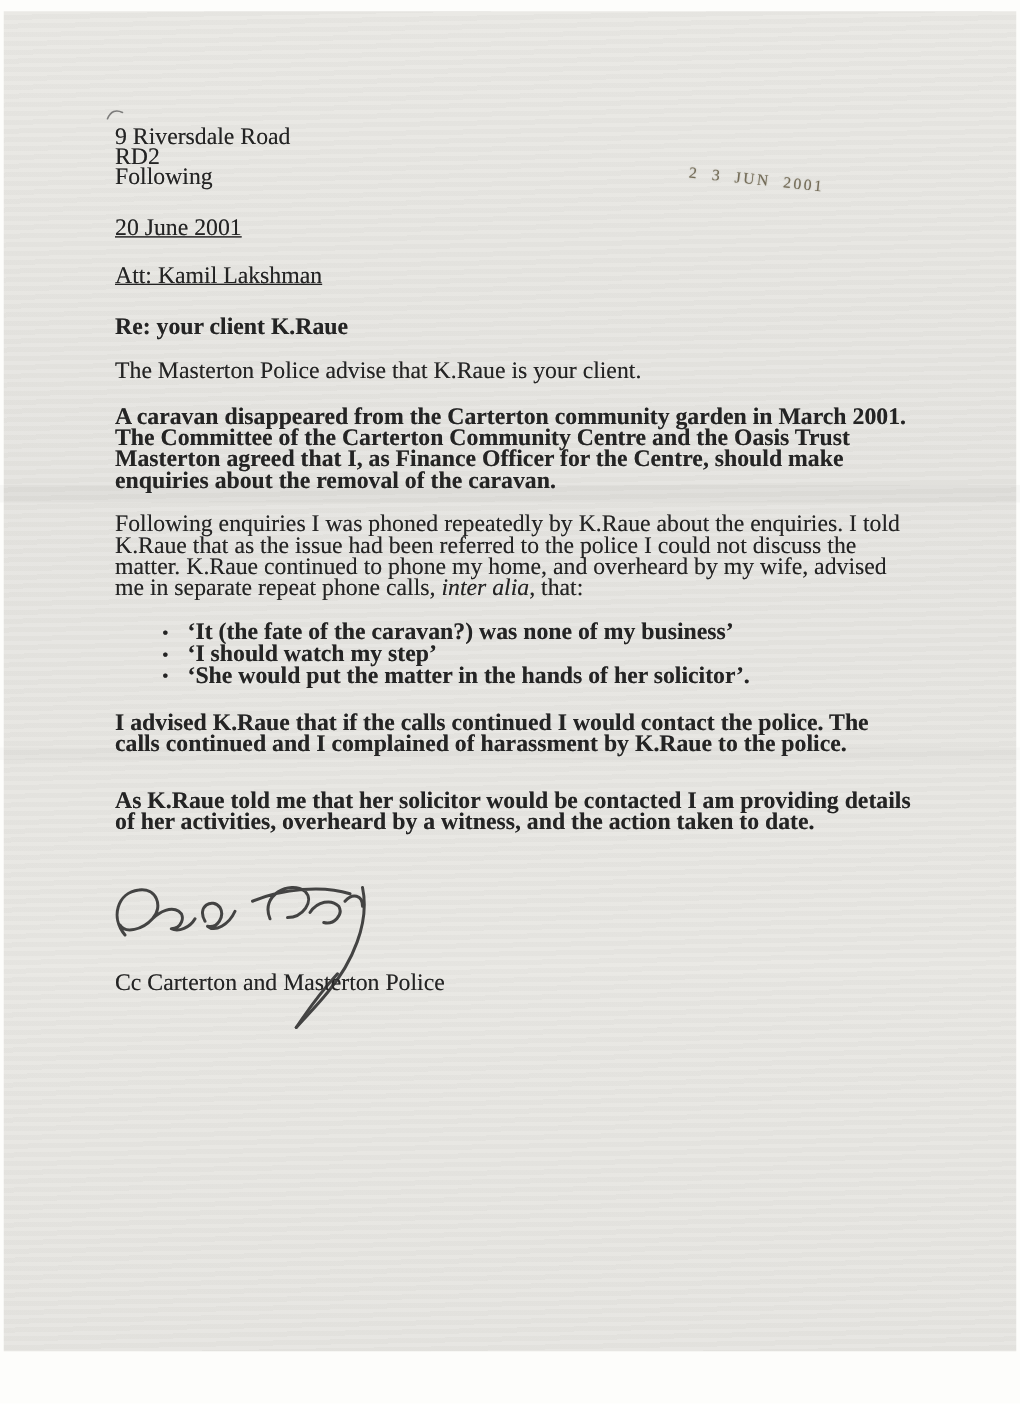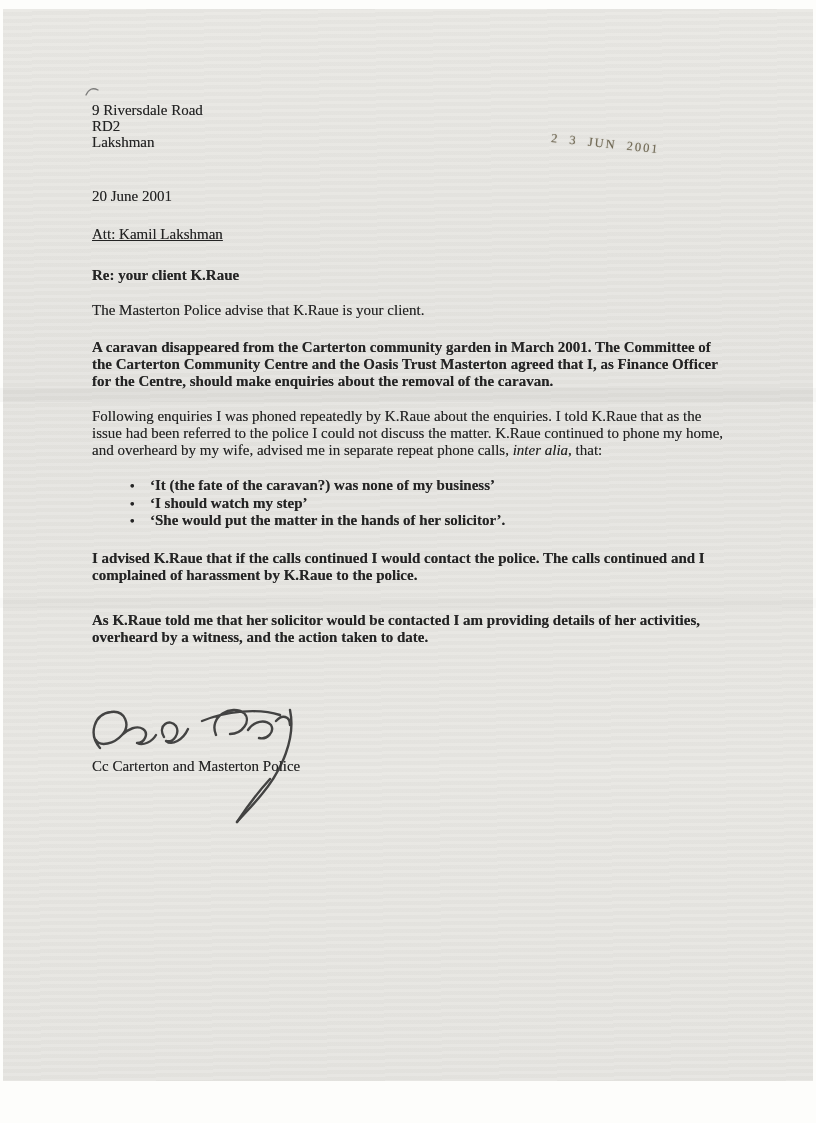--- a/index.html
+++ b/index.html
@@ -20,25 +20,25 @@
       rgba(255,255,255,0.05) 0 3px,
       rgba(0,0,0,0.015) 3px 7px);
   }
   .band { position:absolute; left:0; right:0; pointer-events:none; }
   .band.b1 { top:388px; height:14px; background:rgba(0,0,0,0.022); }
   .band.b2 { top:598px; height:10px; background:rgba(0,0,0,0.015); }
   .band.b3 { top:766px; height:14px; background:rgba(255,255,255,0.06); }
 
   .content {
     position:absolute; left:92px; top:102px; width:642px;
-    font-size:15px; line-height:17px; color:#242424;
+    font-size:19px; line-height:17px; color:#242424;
     text-shadow:0 0 0.4px rgba(20,20,20,0.45);
   }
   .addr div { line-height:16px; }
-  .date    { margin-top:38px; }
+  .date    { margin-top:24px;text-decoration:underline; }
   .att     { margin-top:21px;text-decoration:underline; }
   .subject { margin-top:24px; font-weight:bold; }
   p { margin:18px 0 0 0; }
   p.sp { margin-top:20px;font-weight:bold; }
   ul.quotes { margin:18px 0 0 0; padding:0 0 0 58px; list-style:none;font-weight:bold; }
   ul.quotes li { position:relative; line-height:17.5px; }
   ul.quotes li::before {
     content:"\2022"; position:absolute; left:-20px; top:0; font-size:13px;
   }
   .sig-space { height:80px; }
@@ -68,21 +68,21 @@
   <svg class="pen-mark" width="18" height="14" viewBox="0 0 18 14">
     <path d="M2,11 Q6,2 14,6" fill="none" stroke="rgba(80,80,80,0.7)" stroke-width="1.3" stroke-linecap="round"></path>
   </svg>
 
   <div class="stamp">2 3 JUN 2001</div>
 
   <div class="content">
     <div class="addr">
       <div>9 Riversdale Road</div>
       <div>RD2</div>
-      <div>Lakshman</div>
+      <div>Following</div>
     </div>
 
     <div class="date">20 June 2001</div>
 
     <div class="att">Att: Kamil Lakshman</div>
 
     <div class="subject">Re: your client K.Raue</div>
 
     <p>The Masterton Police advise that K.Raue is your client.</p>
 

